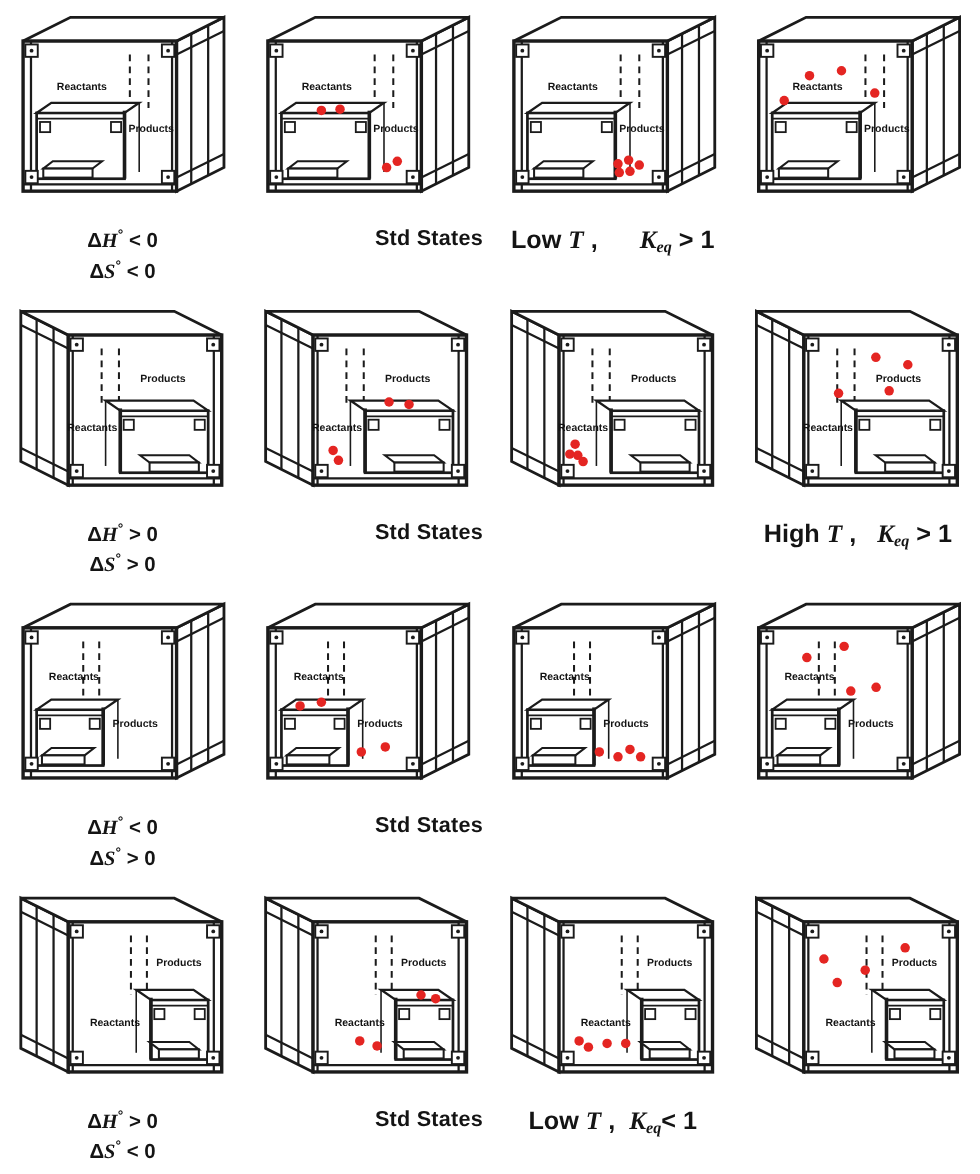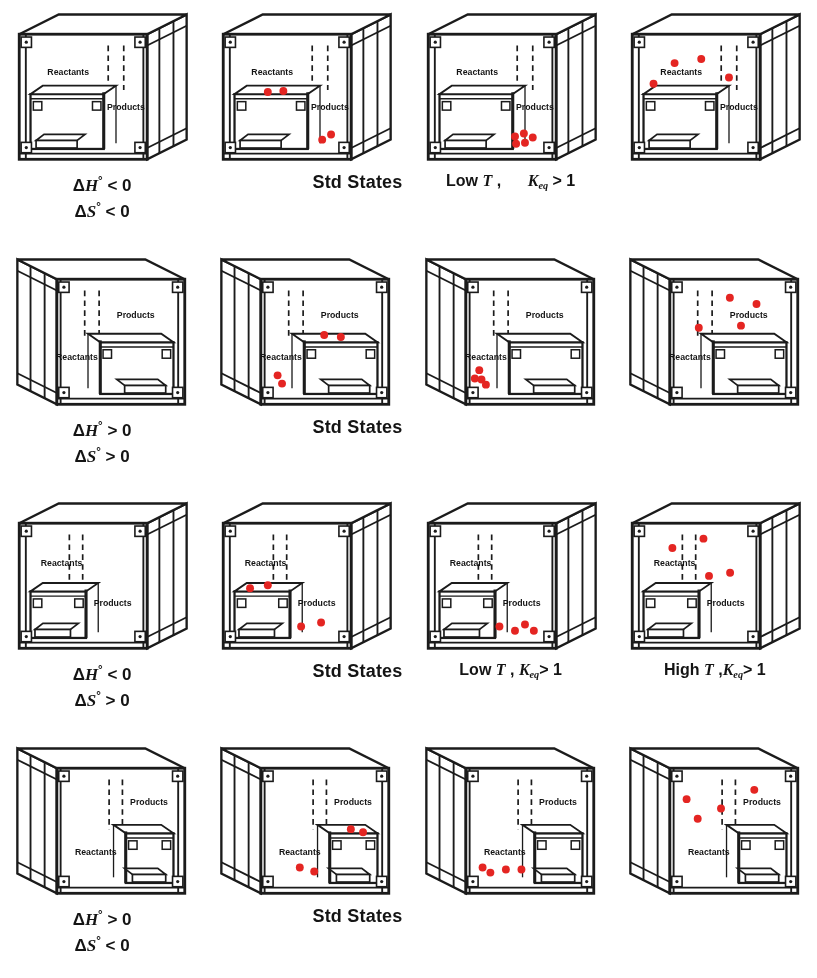--- a/index.html
+++ b/index.html
@@ -1,23 +1,23 @@
 <!DOCTYPE html>
 <html><head>
 <meta charset="utf-8">
 <style>
   html,body{margin:0;padding:0;background:#ffffff;}
   body{width:817px;height:978px;overflow:hidden;font-family:"Liberation Sans",sans-serif;}
   #grid{display:grid;grid-template-columns:repeat(4,1fr);grid-template-rows:repeat(4,244.5px);
         width:817px;height:978px;}
   .cell{padding:6px 6px 0 6px;box-sizing:border-box;}
   .crate{display:block;margin:0 auto;overflow:visible;}
-  .caption{text-align:center;color:#141414;margin-top:8px;}
+  .caption{text-align:center;color:#141414;margin-top:24px;}
   .cap-line{white-space:pre;font-weight:bold;}
-  .cap-keq .cap-line{font-size:16px;}
+  .cap-keq .cap-line{font-size:21px;}
   .cap-std .cap-line{font-size:18px;letter-spacing:.2px;text-align:right;}
   .cap-dh .cap-line{font-size:17px;line-height:1.5;}
   .it{font-style:italic;font-family:"Liberation Serif",serif;}
   .sup{font-size:68%;vertical-align:super;}
   .sub{font-size:64%;vertical-align:-3px;}
 </style>
 </head>
 <body>
 
 <div id="grid">
@@ -335,20 +335,23 @@
         <circle cx="182.5" cy="150.5" r="1.7" fill="#1b1b1b"></circle>
         <rect x="56" y="145" width="11" height="11" fill="#fff" stroke="#1b1b1b" stroke-width="1.7"></rect>
         <circle cx="61.5" cy="150.5" r="1.7" fill="#1b1b1b"></circle>
         <text x="75.34" y="115.4" text-anchor="middle" font-family="Liberation Sans, sans-serif" font-size="9.3" font-weight="bold" fill="#141414">Reactants</text>
         <text x="137.88" y="71.4" text-anchor="middle" font-family="Liberation Sans, sans-serif" font-size="9.3" font-weight="bold" fill="#141414">Products</text>
         <circle cx="117.82" cy="49.7" r="4.2" fill="#e42522"></circle>
         <circle cx="146.14" cy="56.3" r="4.2" fill="#e42522"></circle>
         <circle cx="84.78" cy="81.6" r="4.2" fill="#e42522"></circle>
         <circle cx="129.62" cy="79.4" r="4.2" fill="#e42522"></circle>
       </svg>
+      <div class="caption cap-keq">
+        <div class="cap-line"><span class="">High </span><span class="it">T</span><span class=""> ,   </span><span class="it">K</span><span class="it sub">eq</span><span class=""> &gt; 1</span></div>
+      </div>
     </div>
     <div class="cell">
       <svg class="crate" width="192" height="158" viewBox="0 0 204 168" xmlns="http://www.w3.org/2000/svg">
         <polygon points="150,30 192,9 192,142 150,163" fill="#fff" stroke="#1b1b1b" stroke-width="2.5"></polygon>
         <polygon points="14,30 150,30 192,9 56,9" fill="#fff" stroke="#1b1b1b" stroke-width="2.5"></polygon>
         <line x1="163" y1="23.5" x2="163" y2="156.5" stroke="#1b1b1b" stroke-width="2"></line>
         <line x1="178" y1="16" x2="178" y2="149.5" stroke="#1b1b1b" stroke-width="2"></line>
         <line x1="150" y1="42" x2="192" y2="21" stroke="#1b1b1b" stroke-width="2"></line>
         <line x1="150" y1="151" x2="192" y2="130" stroke="#1b1b1b" stroke-width="2"></line>
         <rect x="14" y="30" width="136" height="133" fill="#fff" stroke="#1b1b1b" stroke-width="3"></rect>
@@ -455,23 +458,20 @@
         <circle cx="21.5" cy="150.5" r="1.7" fill="#1b1b1b"></circle>
         <rect x="137" y="145" width="11" height="11" fill="#fff" stroke="#1b1b1b" stroke-width="1.7"></rect>
         <circle cx="142.5" cy="150.5" r="1.7" fill="#1b1b1b"></circle>
         <text x="59.040000000000006" y="75.80000000000001" text-anchor="middle" font-family="Liberation Sans, sans-serif" font-size="9.3" font-weight="bold" fill="#141414">Reactants</text>
         <text x="113.32" y="117.60000000000001" text-anchor="middle" font-family="Liberation Sans, sans-serif" font-size="9.3" font-weight="bold" fill="#141414">Products</text>
         <circle cx="89.72" cy="139.9" r="4.2" fill="#e42522"></circle>
         <circle cx="106.24000000000001" cy="144.3" r="4.2" fill="#e42522"></circle>
         <circle cx="116.86" cy="137.7" r="4.2" fill="#e42522"></circle>
         <circle cx="126.3" cy="144.3" r="4.2" fill="#e42522"></circle>
       </svg>
-      <div class="caption cap-keq">
-        <div class="cap-line"><span class="">Low </span><span class="it">T</span><span class=""> , </span><span class="it">K</span><span class="it sub">eq</span><span class="">&gt; 1</span></div>
-      </div>
     </div>
     <div class="cell">
       <svg class="crate" width="192" height="158" viewBox="0 0 204 168" xmlns="http://www.w3.org/2000/svg">
         <polygon points="150,30 192,9 192,142 150,163" fill="#fff" stroke="#1b1b1b" stroke-width="2.5"></polygon>
         <polygon points="14,30 150,30 192,9 56,9" fill="#fff" stroke="#1b1b1b" stroke-width="2.5"></polygon>
         <line x1="163" y1="23.5" x2="163" y2="156.5" stroke="#1b1b1b" stroke-width="2"></line>
         <line x1="178" y1="16" x2="178" y2="149.5" stroke="#1b1b1b" stroke-width="2"></line>
         <line x1="150" y1="42" x2="192" y2="21" stroke="#1b1b1b" stroke-width="2"></line>
         <line x1="150" y1="151" x2="192" y2="130" stroke="#1b1b1b" stroke-width="2"></line>
         <rect x="14" y="30" width="136" height="133" fill="#fff" stroke="#1b1b1b" stroke-width="3"></rect>
@@ -497,23 +497,20 @@
         <circle cx="21.5" cy="150.5" r="1.7" fill="#1b1b1b"></circle>
         <rect x="137" y="145" width="11" height="11" fill="#fff" stroke="#1b1b1b" stroke-width="1.7"></rect>
         <circle cx="142.5" cy="150.5" r="1.7" fill="#1b1b1b"></circle>
         <text x="59.040000000000006" y="75.80000000000001" text-anchor="middle" font-family="Liberation Sans, sans-serif" font-size="9.3" font-weight="bold" fill="#141414">Reactants</text>
         <text x="113.32" y="117.60000000000001" text-anchor="middle" font-family="Liberation Sans, sans-serif" font-size="9.3" font-weight="bold" fill="#141414">Products</text>
         <circle cx="56.68" cy="56.3" r="4.2" fill="#e42522"></circle>
         <circle cx="89.72" cy="46.4" r="4.2" fill="#e42522"></circle>
         <circle cx="95.61999999999999" cy="86" r="4.2" fill="#e42522"></circle>
         <circle cx="118.04" cy="82.7" r="4.2" fill="#e42522"></circle>
       </svg>
-      <div class="caption cap-keq">
-        <div class="cap-line"><span class="">High </span><span class="it">T</span><span class=""> ,</span><span class="it">K</span><span class="it sub">eq</span><span class="">&gt; 1</span></div>
-      </div>
     </div>
     <div class="cell">
       <svg class="crate" width="192" height="158" viewBox="0 0 204 168" xmlns="http://www.w3.org/2000/svg">
         <polygon points="54,30 12,9 12,142 54,163" fill="#fff" stroke="#1b1b1b" stroke-width="2.5"></polygon>
         <polygon points="190,30 54,30 12,9 148,9" fill="#fff" stroke="#1b1b1b" stroke-width="2.5"></polygon>
         <line x1="41" y1="23.5" x2="41" y2="156.5" stroke="#1b1b1b" stroke-width="2"></line>
         <line x1="26" y1="16" x2="26" y2="149.5" stroke="#1b1b1b" stroke-width="2"></line>
         <line x1="54" y1="42" x2="12" y2="21" stroke="#1b1b1b" stroke-width="2"></line>
         <line x1="54" y1="151" x2="12" y2="130" stroke="#1b1b1b" stroke-width="2"></line>
         <rect x="54" y="30" width="136" height="133" fill="#fff" stroke="#1b1b1b" stroke-width="3"></rect>
@@ -620,20 +617,23 @@
         <circle cx="182.5" cy="150.5" r="1.7" fill="#1b1b1b"></circle>
         <rect x="56" y="145" width="11" height="11" fill="#fff" stroke="#1b1b1b" stroke-width="1.7"></rect>
         <circle cx="61.5" cy="150.5" r="1.7" fill="#1b1b1b"></circle>
         <text x="95.4" y="122" text-anchor="middle" font-family="Liberation Sans, sans-serif" font-size="9.3" font-weight="bold" fill="#141414">Reactants</text>
         <text x="152.04000000000002" y="69.2" text-anchor="middle" font-family="Liberation Sans, sans-serif" font-size="9.3" font-weight="bold" fill="#141414">Products</text>
         <circle cx="71.8" cy="135.5" r="4.2" fill="#e42522"></circle>
         <circle cx="80.06" cy="141" r="4.2" fill="#e42522"></circle>
         <circle cx="96.58" cy="137.7" r="4.2" fill="#e42522"></circle>
         <circle cx="113.1" cy="137.7" r="4.2" fill="#e42522"></circle>
       </svg>
+      <div class="caption cap-keq">
+        <div class="cap-line"><span class="">Low </span><span class="it">T</span><span class=""> ,  </span><span class="it">K</span><span class="it sub">eq</span><span class="">&lt; 1</span></div>
+      </div>
     </div>
     <div class="cell">
       <svg class="crate" width="192" height="158" viewBox="0 0 204 168" xmlns="http://www.w3.org/2000/svg">
         <polygon points="54,30 12,9 12,142 54,163" fill="#fff" stroke="#1b1b1b" stroke-width="2.5"></polygon>
         <polygon points="190,30 54,30 12,9 148,9" fill="#fff" stroke="#1b1b1b" stroke-width="2.5"></polygon>
         <line x1="41" y1="23.5" x2="41" y2="156.5" stroke="#1b1b1b" stroke-width="2"></line>
         <line x1="26" y1="16" x2="26" y2="149.5" stroke="#1b1b1b" stroke-width="2"></line>
         <line x1="54" y1="42" x2="12" y2="21" stroke="#1b1b1b" stroke-width="2"></line>
         <line x1="54" y1="151" x2="12" y2="130" stroke="#1b1b1b" stroke-width="2"></line>
         <rect x="54" y="30" width="136" height="133" fill="#fff" stroke="#1b1b1b" stroke-width="3"></rect>

